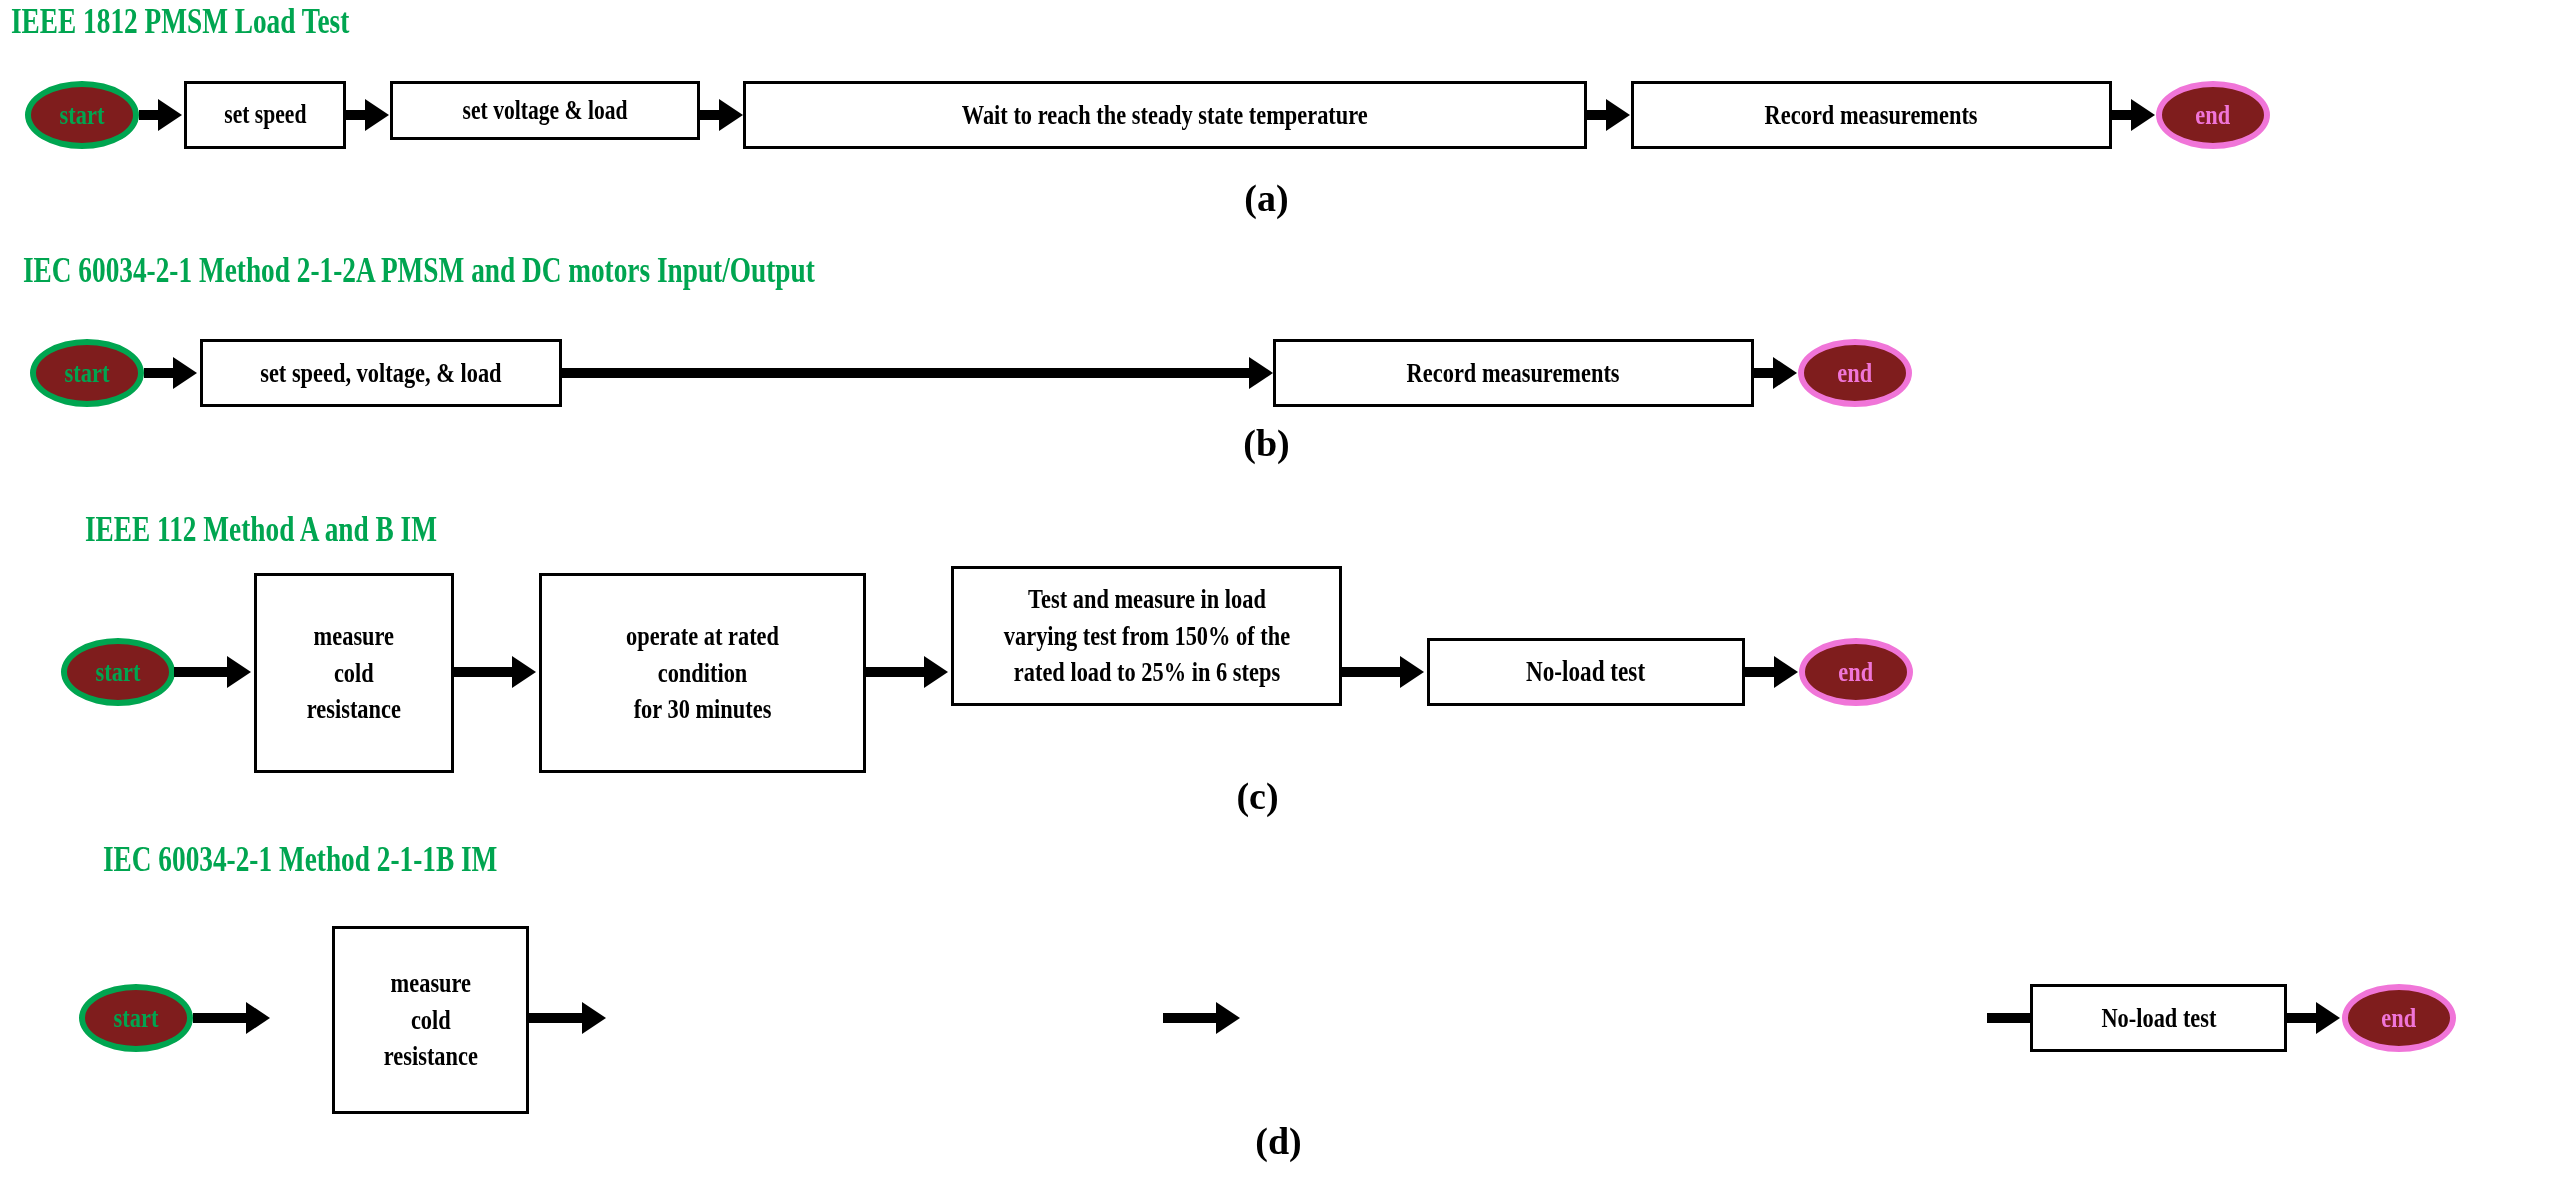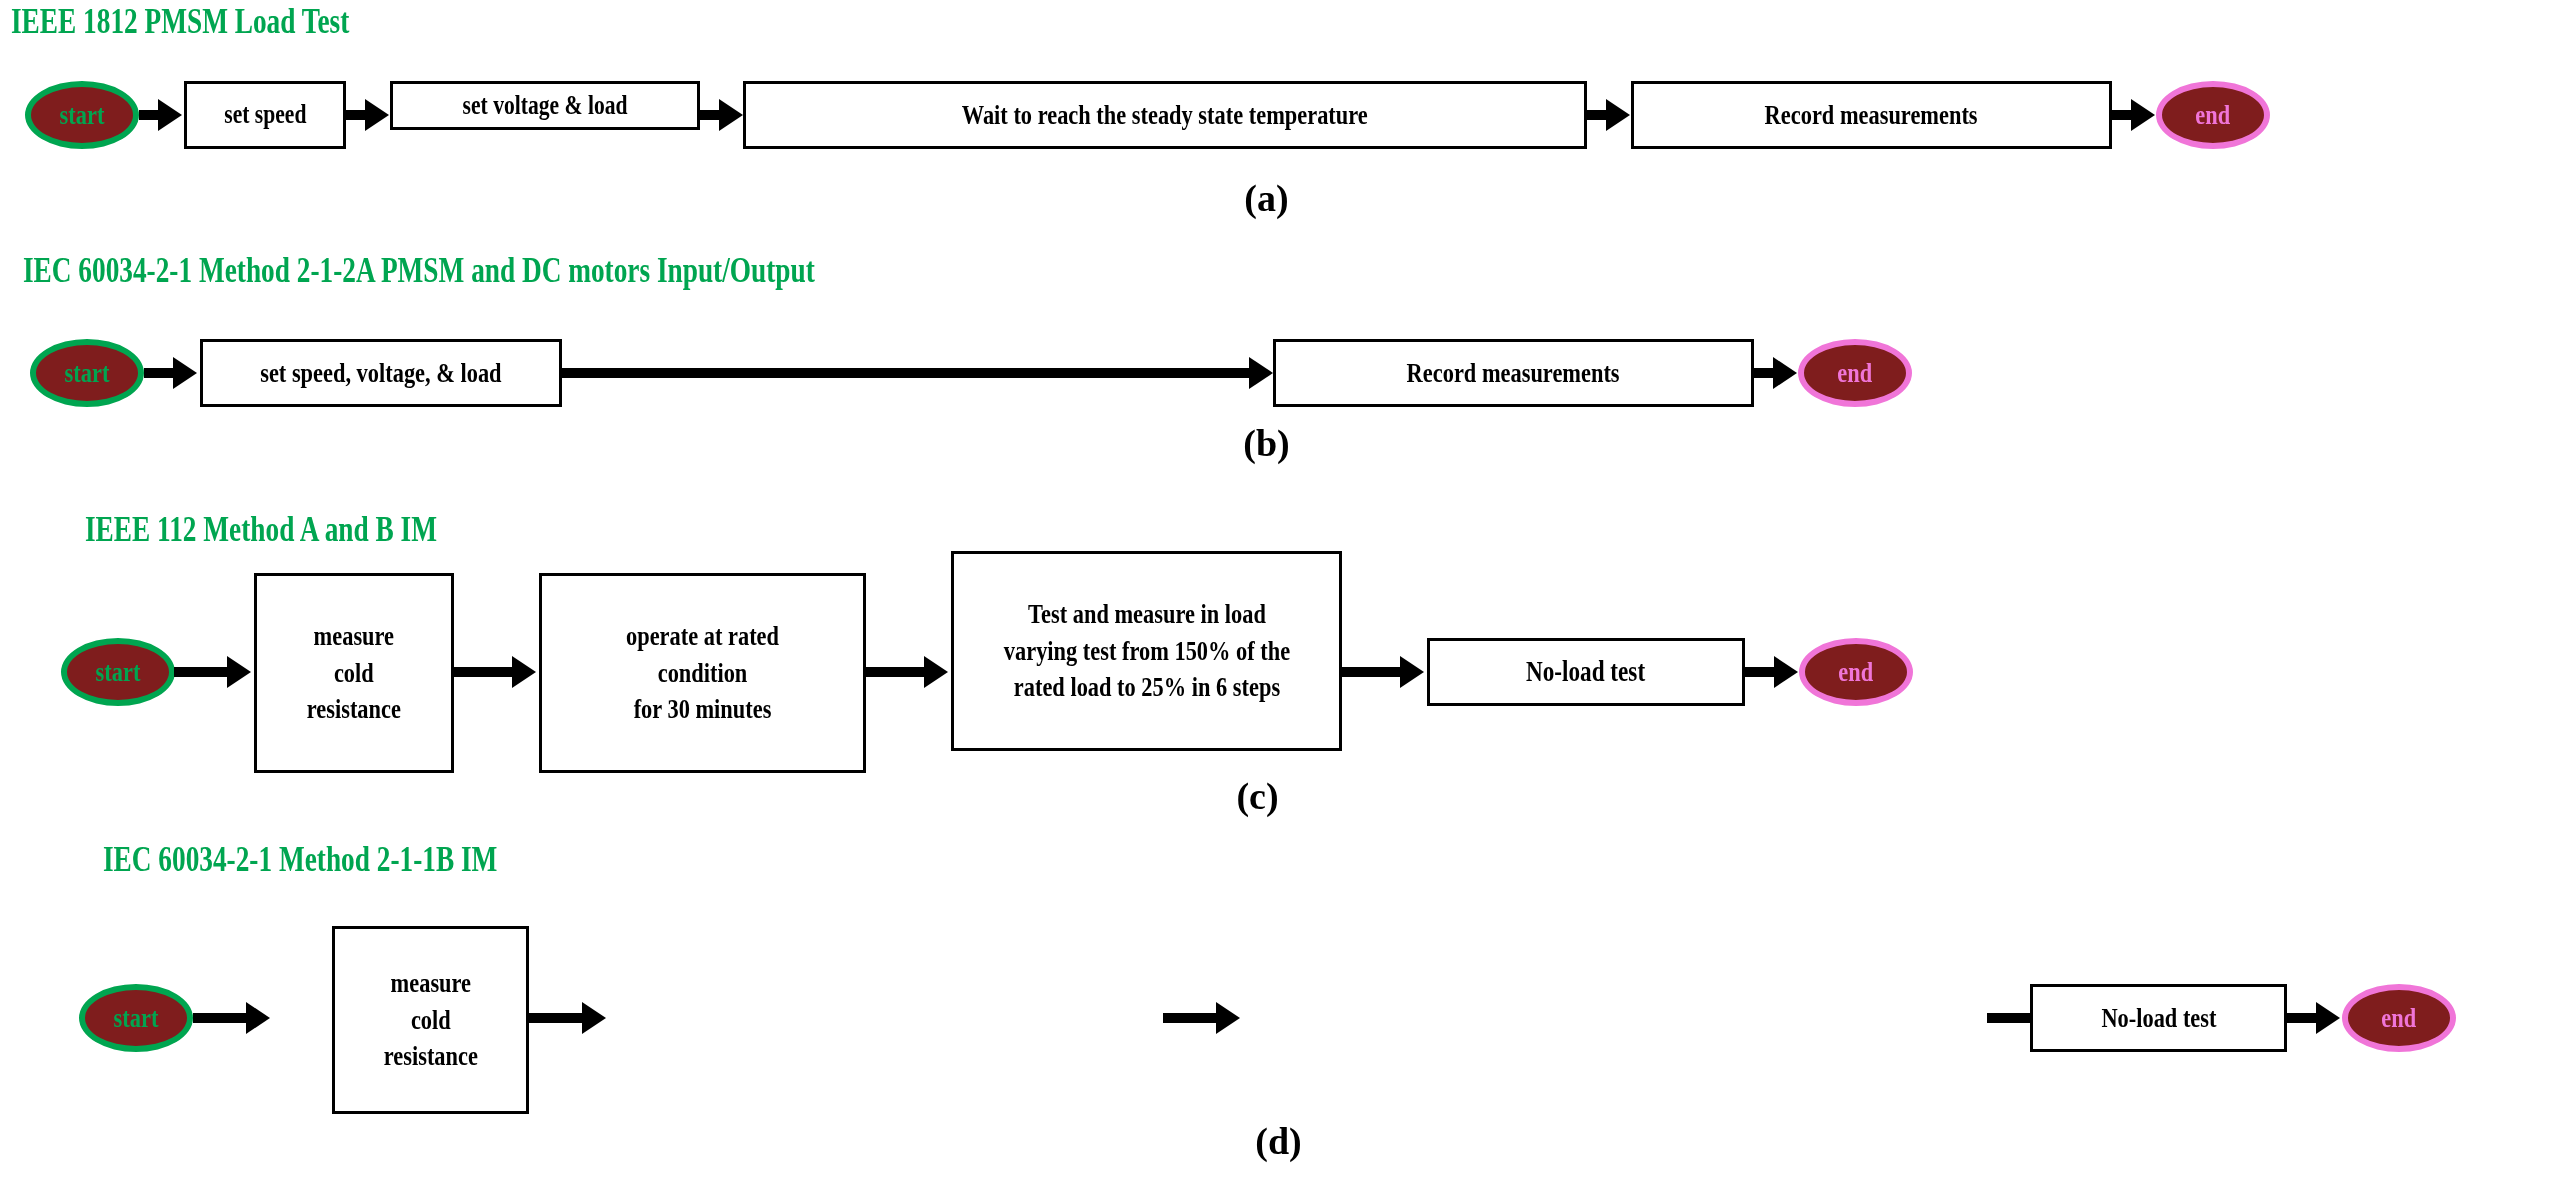--- a/index.html
+++ b/index.html
@@ -102,21 +102,21 @@
 
   <div class="box" style="left:184px;top:81px;width:162px;height:68px;font-size:27px;">
     <span class="txt">set speed</span>
   </div>
 
   <div class="arrow" style="left:346px;top:115px;width:44px;">
     <div class="shaft" style="width:22px;"></div>
     <div class="head" style="left:19.4px;"></div>
   </div>
 
-  <div class="box" style="left:390px;top:81px;width:310px;height:49px;font-size:27px;">
+  <div class="box" style="left:390px;top:81px;width:310px;height:59px;font-size:27px;">
     <span class="txt">set voltage &amp; load</span>
   </div>
 
   <div class="arrow" style="left:700px;top:115px;width:44px;">
     <div class="shaft" style="width:22px;"></div>
     <div class="head" style="left:19.4px;"></div>
   </div>
 
   <div class="box" style="left:743px;top:81px;width:844px;height:68px;font-size:28px;align-items:center;">
     <span class="txt">Wait to reach the steady state temperature</span>
@@ -202,21 +202,21 @@
   <div class="box" style="left:539px;top:573px;width:327px;height:200px;font-size:28px;">
     <span class="txt">operate at rated condition
 for 30 minutes</span>
   </div>
 
   <div class="arrow" style="left:866px;top:672px;width:85px;">
     <div class="shaft" style="width:61px;"></div>
     <div class="head" style="left:58px;"></div>
   </div>
 
-  <div class="box" style="left:951px;top:551px;width:391px;height:200px;font-size:28px;">
+  <div class="box" style="left:951px;top:566px;width:391px;height:140px;font-size:28px;">
     <span class="txt">Test and measure in load
 varying test from 150% of the
 rated load to 25% in 6 steps</span>
   </div>
 
   <div class="arrow" style="left:1342px;top:672px;width:85px;">
     <div class="shaft" style="width:61px;"></div>
     <div class="head" style="left:58px;"></div>
   </div>
 

